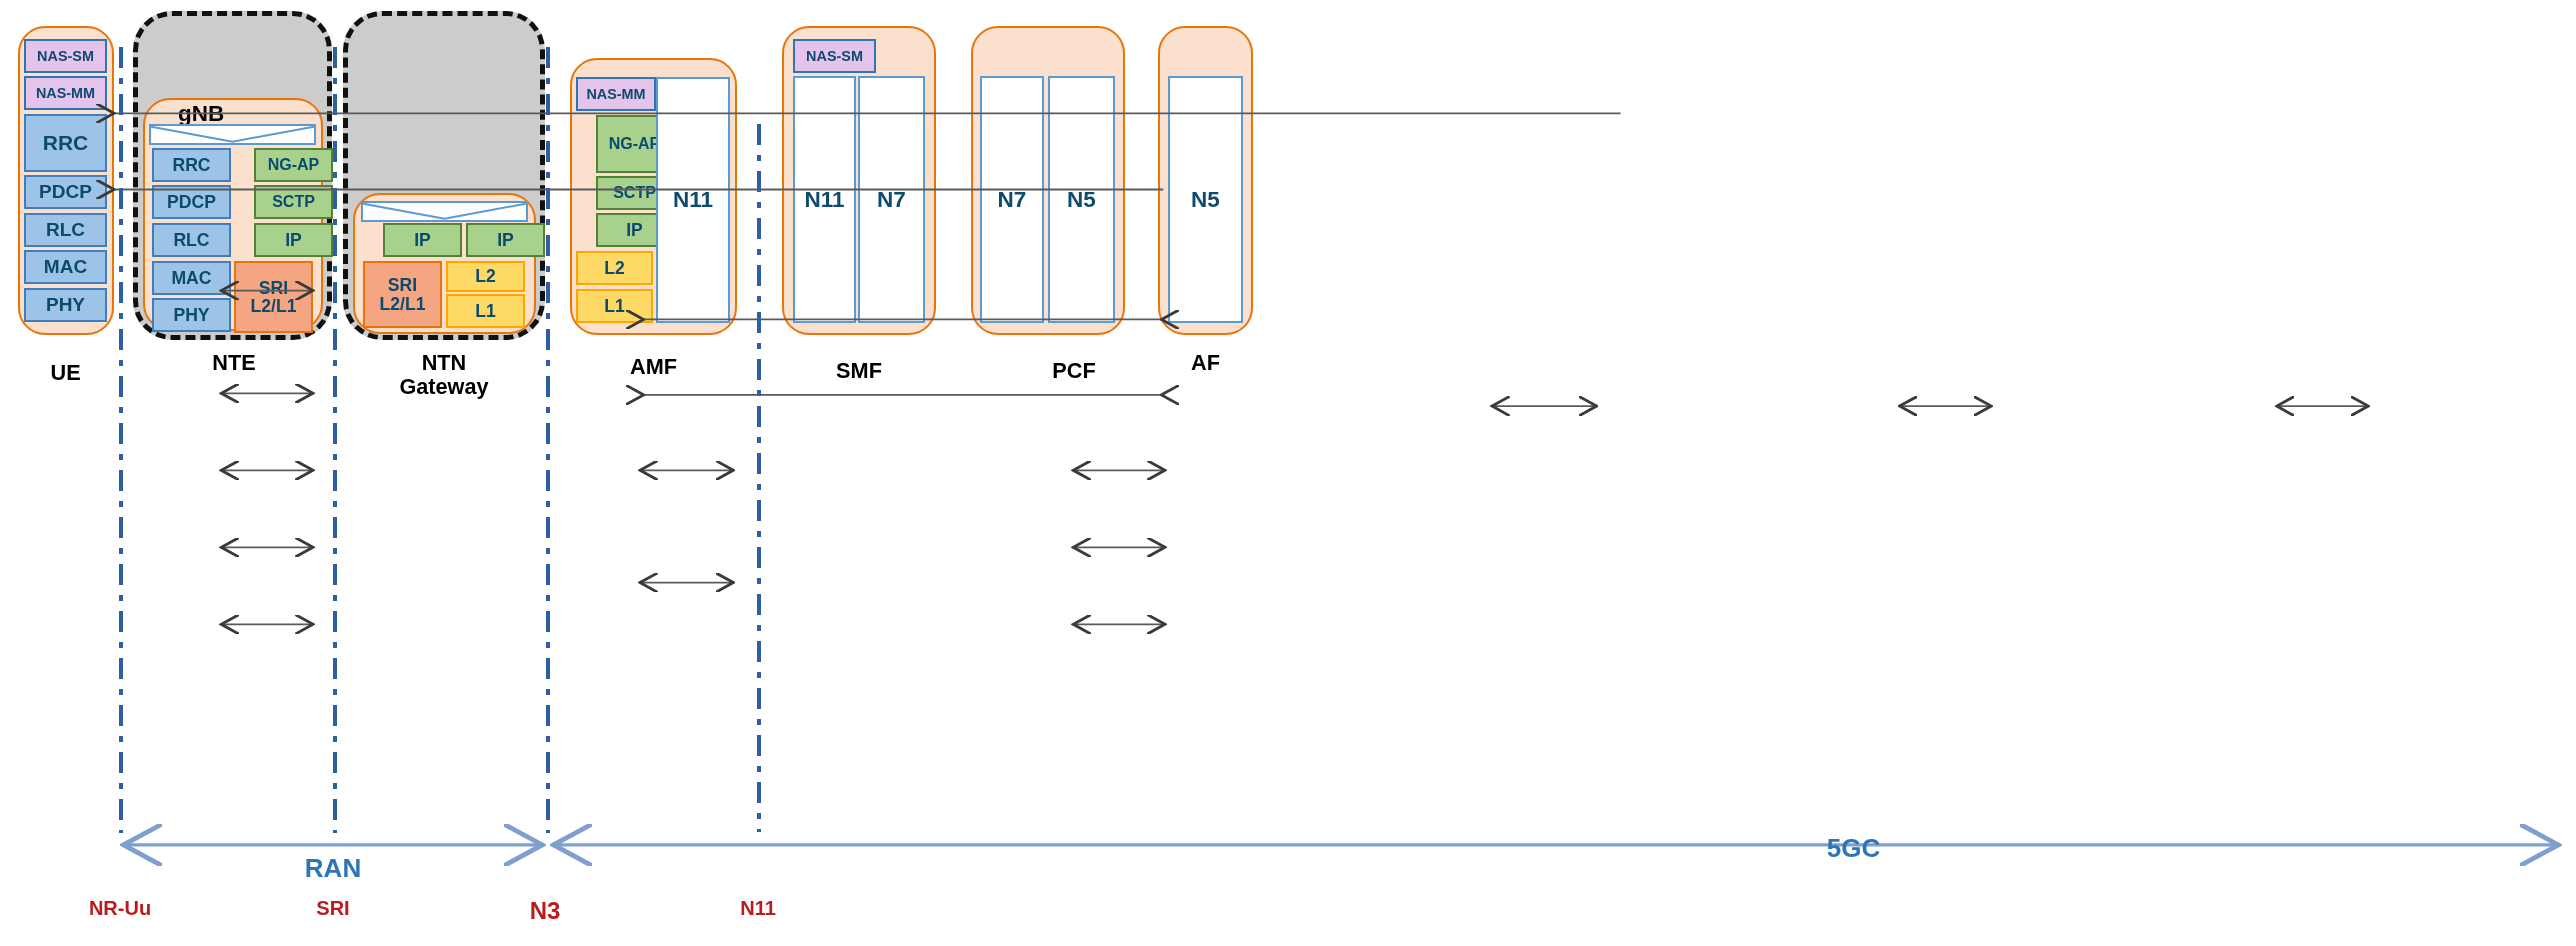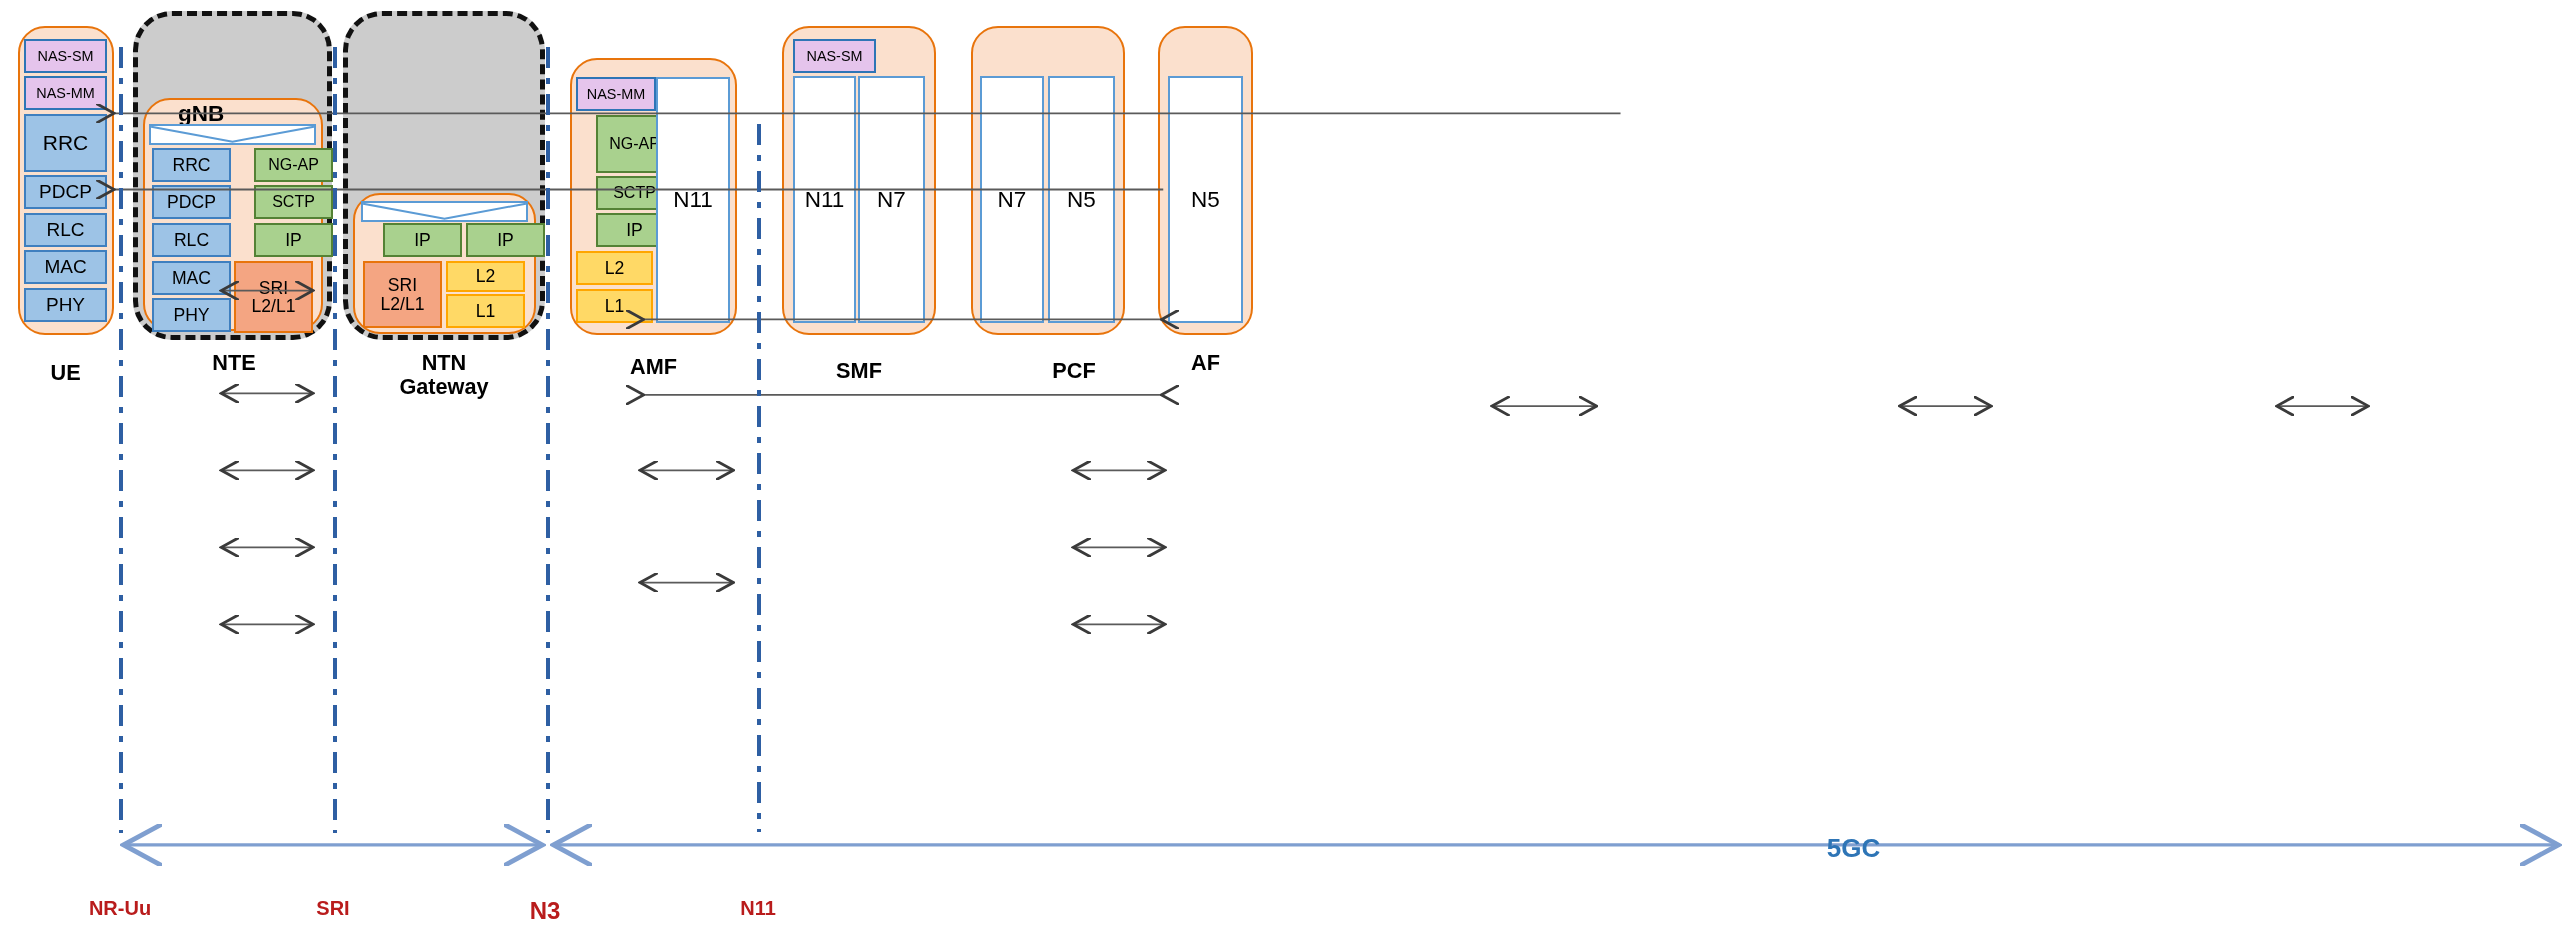--- a/index.html
+++ b/index.html
@@ -20,22 +20,22 @@
   
   .dashnode{
     background:#cccccc;
     border:5.6px dashed #111111;
     border-radius:39px;
   }
 
   
   .lay{
     display:flex;align-items:center;justify-content:center;
-    font-weight:normal;
-    color:#000000;
+    font-weight:bold;
+    color:#0c4a6e;
     text-align:center;
     line-height:1.04;
     box-sizing:border-box;
   }
   .blue   {background:#9dc3e6;border:2.4px solid #3f7fbf;}
   .purple {background:#e5c4ec;border:2.4px solid #2e75b6;}
   .green  {background:#a9d18e;border:2.4px solid #548235;margin-left:20px;}
   .orange {background:#f4a582;border:2.4px solid #e8740c;}
   .yellow {background:#ffd966;border:2.4px solid #ffa600;}
   .white  {background:#ffffff;border:2.4px solid #5b9bd5;}
@@ -234,20 +234,21 @@
       <marker id="sL" markerWidth="13" markerHeight="13" refX="2" refY="6.5" orient="auto" markerUnits="strokeWidth">
         <path d="M13,0 L1,6.5 L13,13" fill="none" stroke="#7f9fd0" stroke-width="1.5"></path>
       </marker>
     </defs>
     <g stroke="#7f9fd0" stroke-width="4" fill="none">
       <line x1="158" y1="1053" x2="672" y2="1053" marker-start="url(#sL)" marker-end="url(#sR)"></line>
       <line x1="694" y1="1053" x2="3185" y2="1053" marker-start="url(#sL)" marker-end="url(#sR)"></line>
     </g>
   </svg>
 
+  <div class="spanlabel" style="left:127px;top:853px;width:412px;font-size:26px;">RAN</div>
   <div class="spanlabel" style="left:1733px;top:833px;width:241px;font-size:26px;">5GC</div>
 
   <div class="iflabel" style="left:64px;top:897px;width:112px;font-size:20px;">NR-Uu</div>
   <div class="iflabel" style="left:285px;top:897px;width:96px;font-size:20px;">SRI</div>
   <div class="iflabel" style="left:501px;top:897px;width:88px;font-size:24px;">N3</div>
   <div class="iflabel" style="left:710px;top:897px;width:96px;font-size:20px;">N11</div>
 
 </div>
 
 

